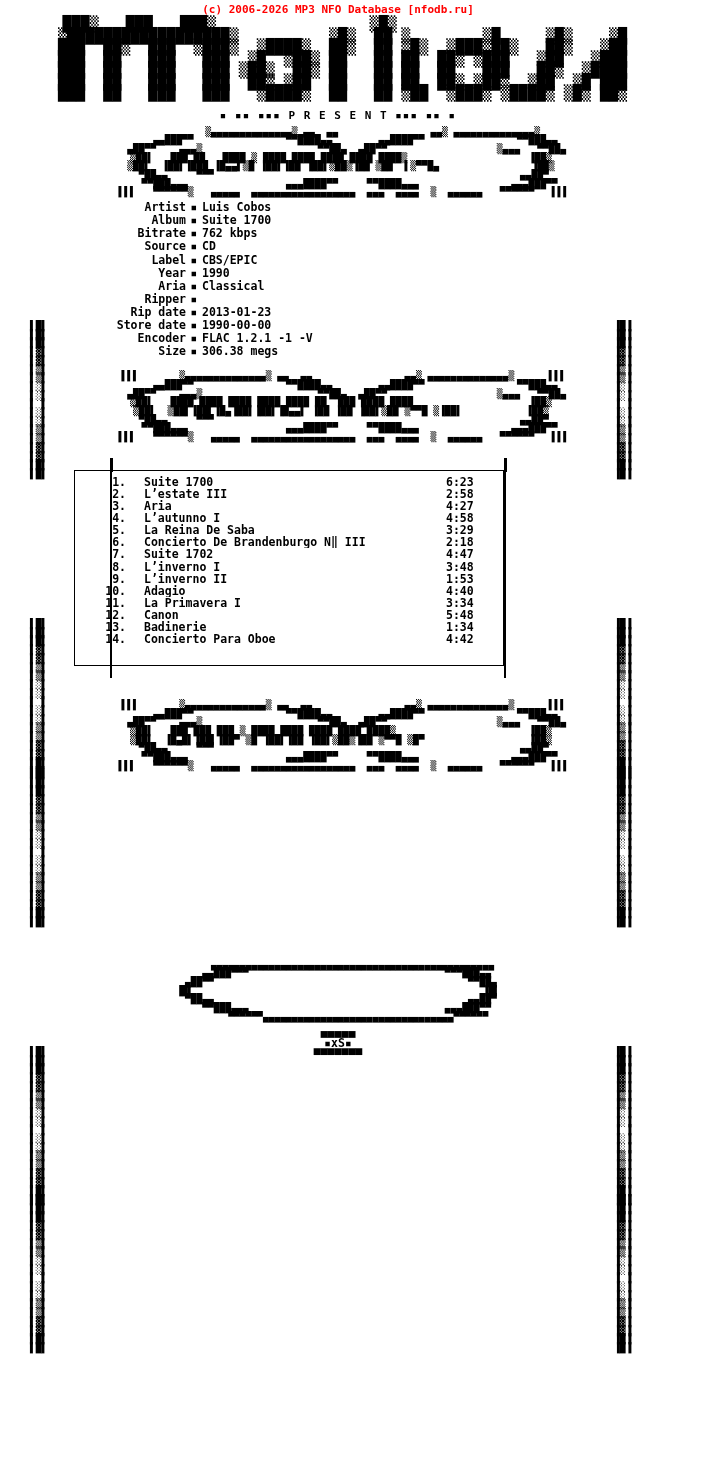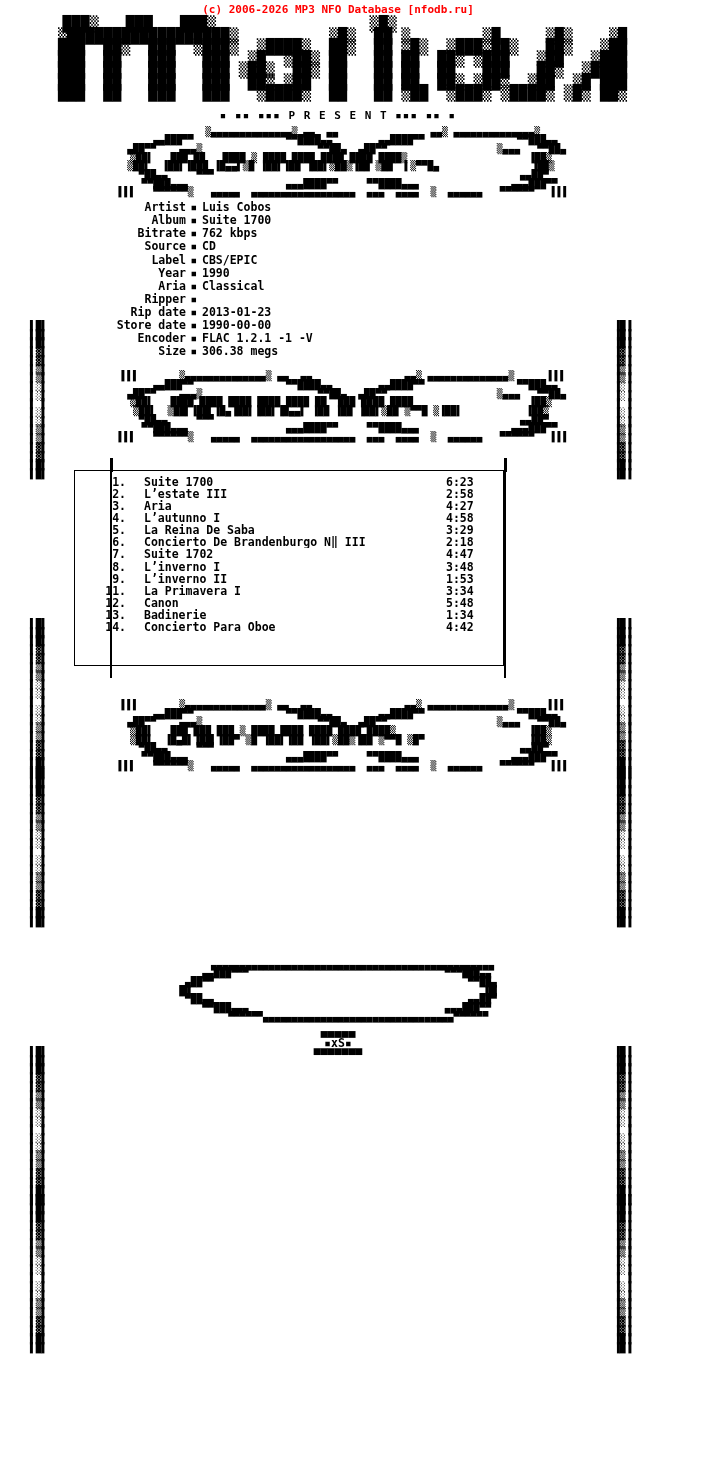--- a/index.html
+++ b/index.html
@@ -254,20 +254,26 @@
         <span class="tl-title">L’inverno I</span>
         <span class="tl-time">3:48</span>
       </div>
       <div class="tl-row">
         <span class="tl-num">9.</span>
         <span class="tl-gap"></span>
         <span class="tl-title">L’inverno II</span>
         <span class="tl-time">1:53</span>
       </div>
       <div class="tl-row">
+        <span class="tl-num">10.</span>
+        <span class="tl-gap"></span>
+        <span class="tl-title">Adagio</span>
+        <span class="tl-time">4:40</span>
+      </div>
+      <div class="tl-row">
         <span class="tl-num">11.</span>
         <span class="tl-gap"></span>
         <span class="tl-title">La Primavera I</span>
         <span class="tl-time">3:34</span>
       </div>
       <div class="tl-row">
         <span class="tl-num">12.</span>
         <span class="tl-gap"></span>
         <span class="tl-title">Canon</span>
         <span class="tl-time">5:48</span>

